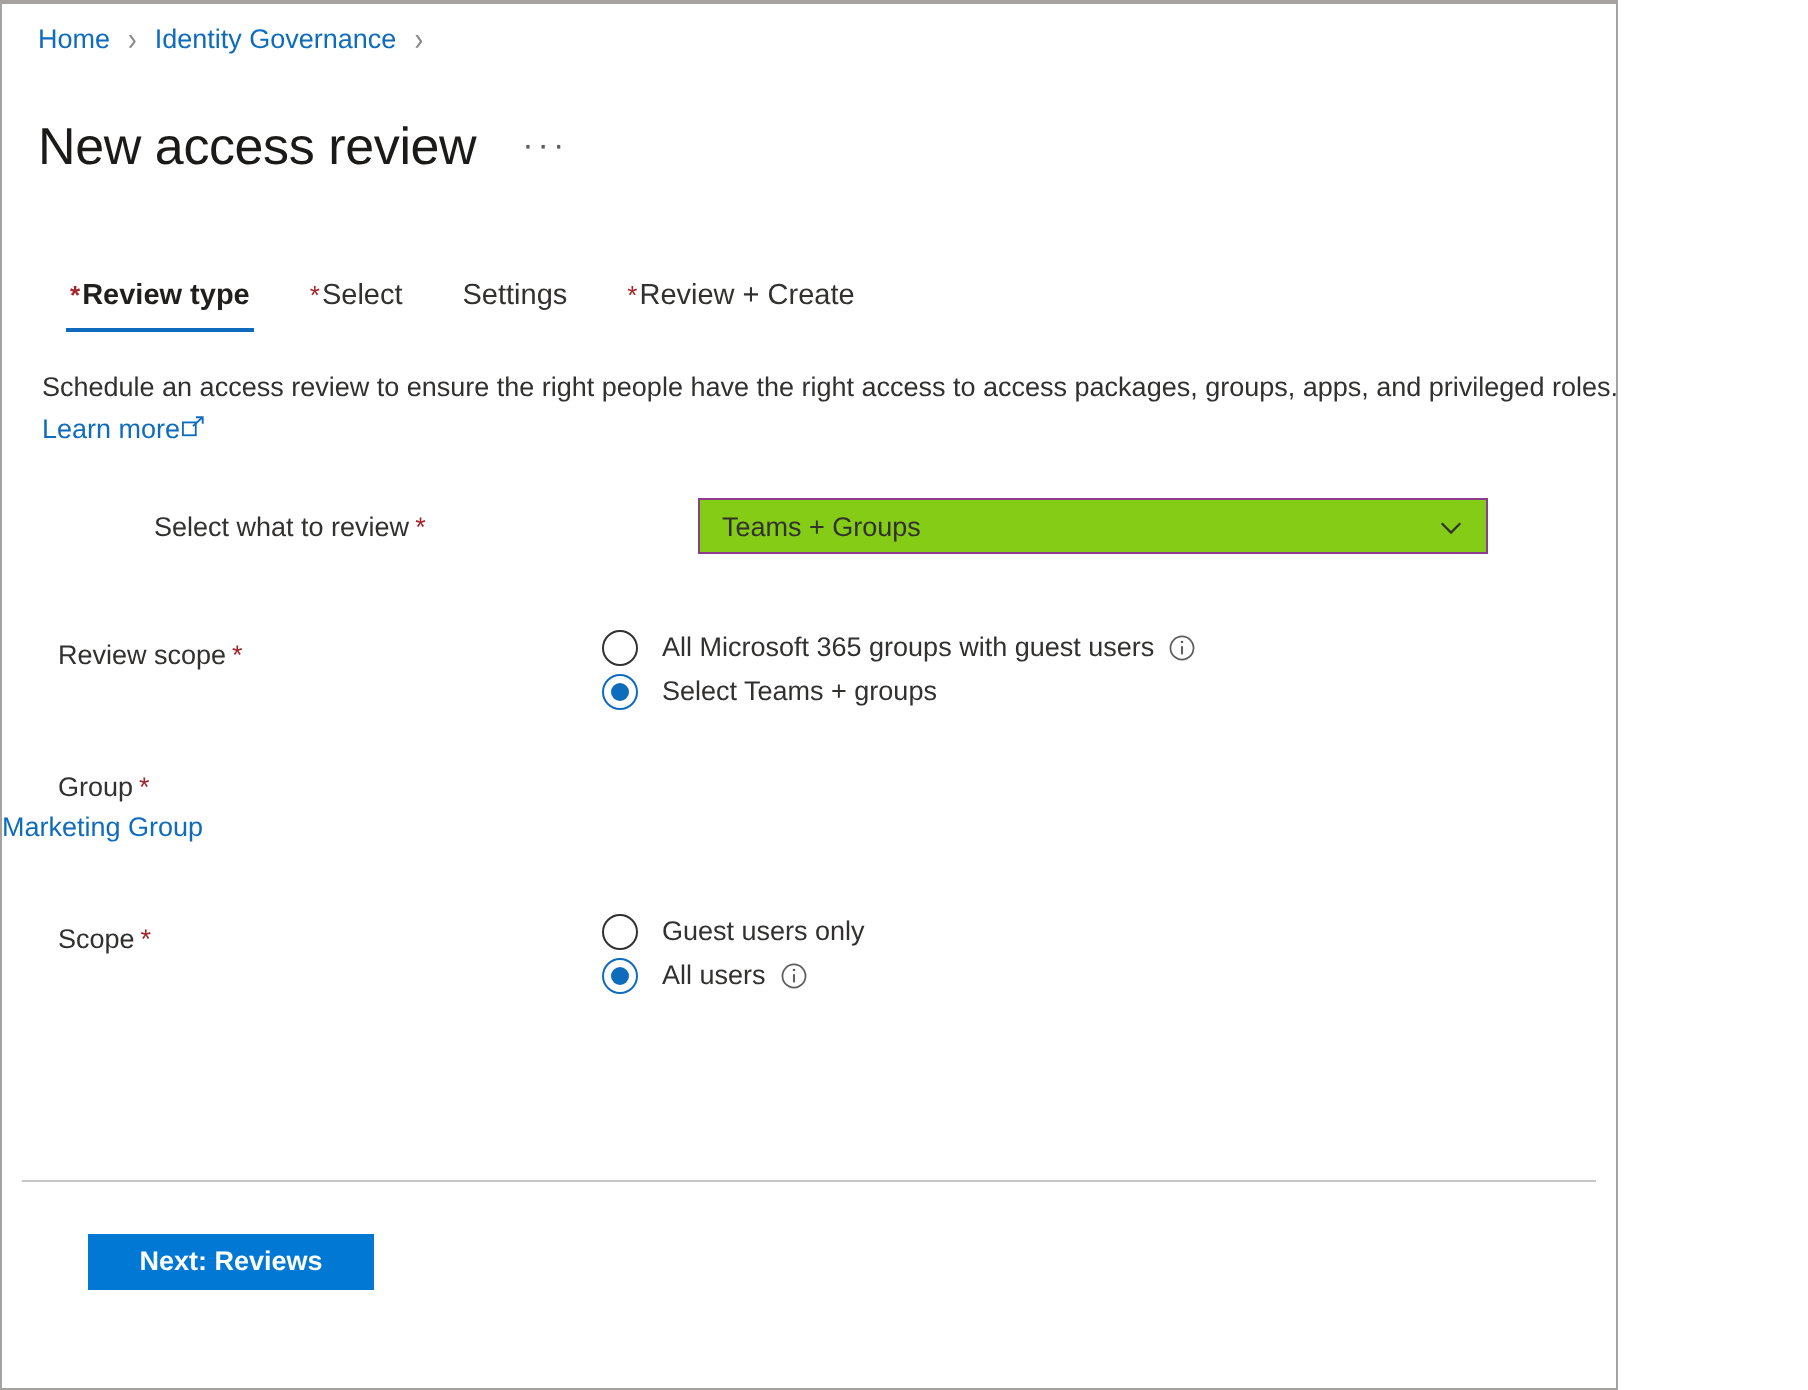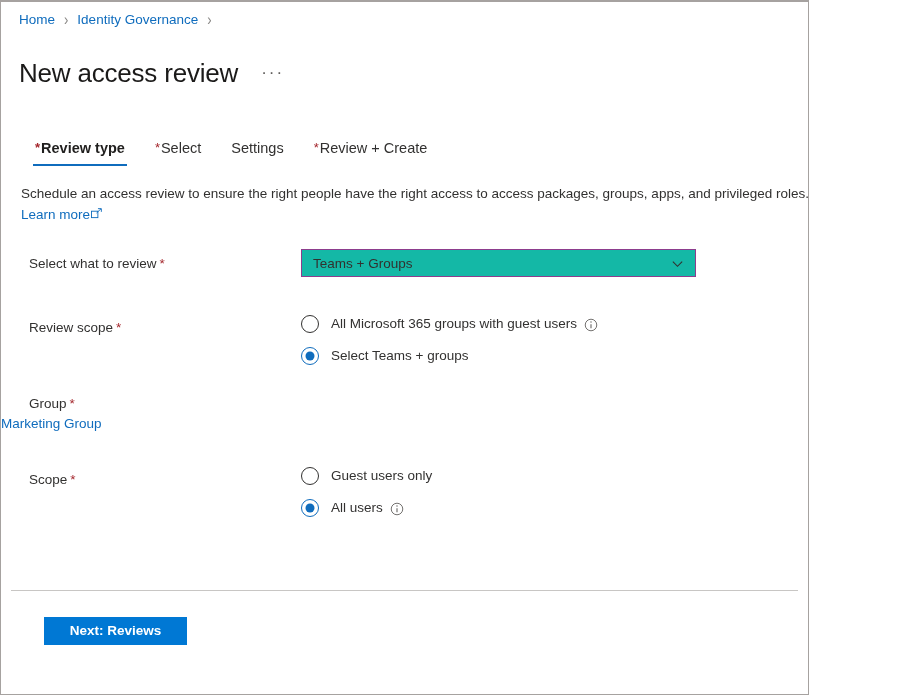--- a/index.html
+++ b/index.html
@@ -142,44 +142,44 @@
     padding-left: 28px;
     font-size: 13.5px;
     color: #323130;
     line-height: 20px;
     flex: none;
   }
   .req-star { color: #a4262c; margin-left: 3px; font-size: 13.5px; }
   .row-control { flex: 1; }
 
   
-  .row-select { margin-bottom: 37px; }
+  .row-select { margin-bottom: 37px; padding-left: 48px; }
   .dropdown {
     width: 395px;
     height: 28px;
     border: 1px solid #8d3d8d;
-    background: #14b8a6;
+    background: #84cc16;
     display: flex;
     align-items: center;
     justify-content: space-between;
     padding: 0 7px 0 11px;
     font-size: 13.5px;
     color: #323130;
     cursor: pointer;
     margin-top: -5px;
   }
   .chev {
     width: 13px;
     height: 13px;
     margin-right: 4px;
     color: #323130;
   }
 
   
-  .radio-group { display: flex; flex-direction: column; gap: 12px; }
+  .radio-group { display: flex; flex-direction: column; gap: 2px; }
   .radio-item {
     display: flex;
     align-items: center;
     cursor: pointer;
     line-height: 20px;
   }
   .radio-mark {
     width: 18px;
     height: 18px;
     border-radius: 50%;

